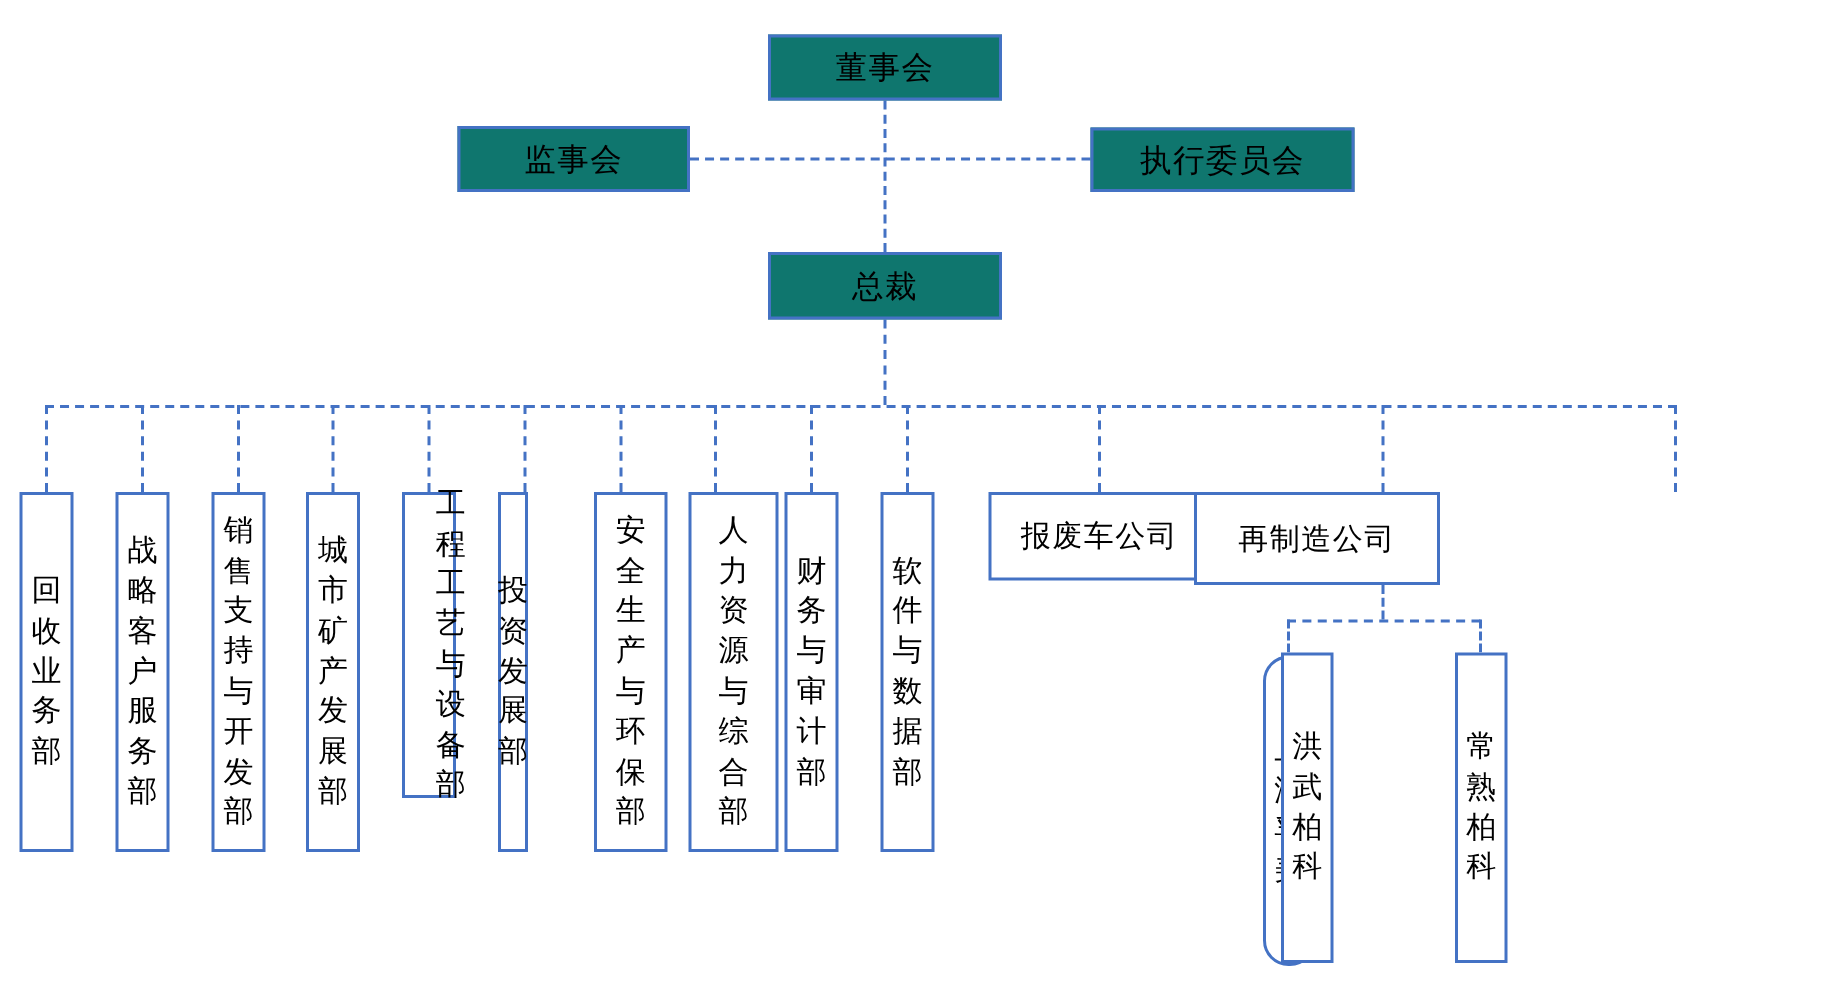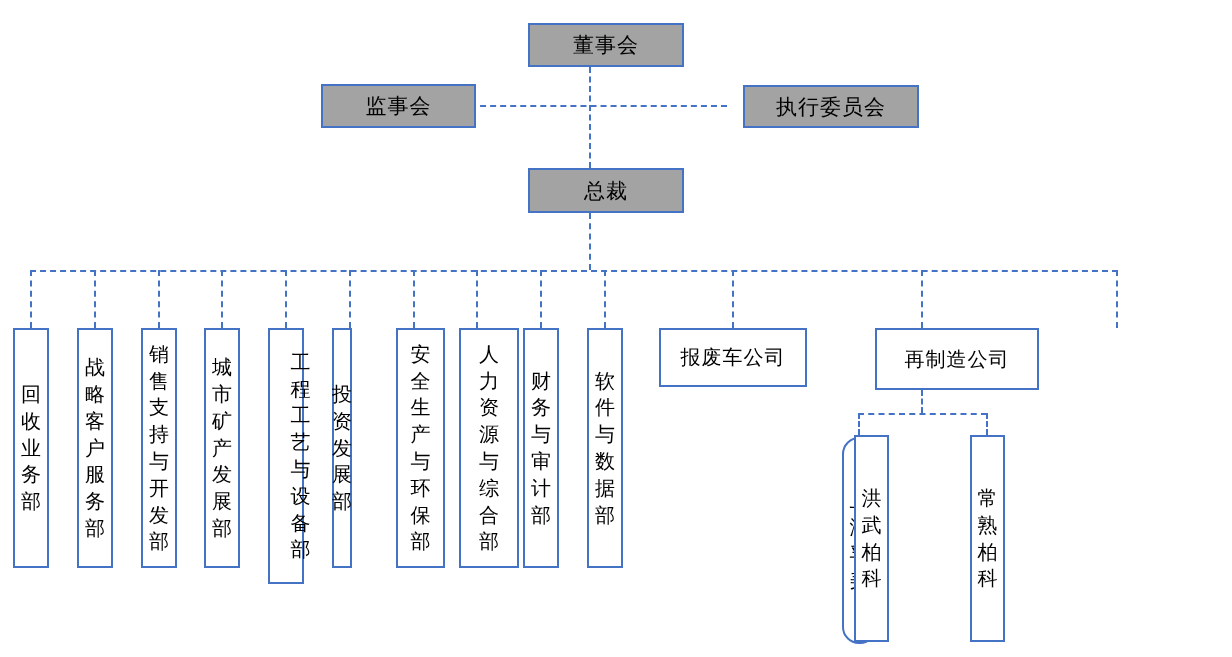--- a/index.html
+++ b/index.html
@@ -15,21 +15,21 @@
   .box {
     position: absolute;
     border: 2px solid #4472C4;
     background: #ffffff;
     display: flex;
     align-items: center;
     justify-content: center;
     color: #000000;
     text-align: center;
   }
-  .box.filled { background: #a3a3a3; margin-left: 16px; }
+  .box.filled { background: #0f766e; }
   .hdr { font-size: 21px; letter-spacing: 1px; }
   .sub { font-size: 20px; letter-spacing: 1px; }
   .wrap2 { font-size: 19px; line-height: 1.55; white-space: pre-line; letter-spacing: 0.5px; }
   .vbox {
     position: absolute;
     border: 2px solid #4472C4;
     background: #ffffff;
     display: flex;
     align-items: center;
     justify-content: center;
@@ -103,21 +103,21 @@
   </div>
   <div class="vbox" style="left:77px; top:328px; width:36px; height:240px;">
     <span class="vtext">战略客户服务部</span>
   </div>
   <div class="vbox" style="left:141px; top:328px; width:36px; height:240px;">
     <span class="vtext">销售支持与开发部</span>
   </div>
   <div class="vbox" style="left:204px; top:328px; width:36px; height:240px;">
     <span class="vtext">城市矿产发展部</span>
   </div>
-  <div class="vbox" style="left:268px; top:328px; width:36px; height:256px;padding-left:29px;">
+  <div class="vbox" style="left:268px; top:328px; width:36px; height:204px;padding-left:29px;">
     <span class="vtext">工程工艺与设备部</span>
   </div>
   <div class="vbox" style="left:332px; top:328px; width:20px; height:240px;">
     <span class="vtext">投资发展部</span>
   </div>
   <div class="vbox" style="left:396px; top:328px; width:49px; height:240px;">
     <span class="vtext">安全生产与环保部</span>
   </div>
   <div class="vbox" style="left:459px; top:328px; width:60px; height:240px;">
     <span class="vtext">人力资源与综合部</span>
@@ -125,21 +125,21 @@
   <div class="vbox" style="left:523px; top:328px; width:36px; height:240px;">
     <span class="vtext">财务与审计部</span>
   </div>
   <div class="vbox" style="left:587px; top:328px; width:36px; height:240px;">
     <span class="vtext">软件与数据部</span>
   </div>
 
   <div class="box sub" style="left:659px; top:328px; width:148px; height:59px;">
     <span>报废车公司</span>
   </div>
-  <div class="box sub" style="left:875px; top:328px; width:164px; height:62px;">
+  <div class="box sub" style="left:796px; top:328px; width:164px; height:62px;">
     <span>再制造公司</span>
   </div>
 
   <div class="vbox" style="left:842px; top:437px; width:35px; height:207px;border-radius:17px;">
     <span class="vtext">上海孚美</span>
   </div>
   <div class="vbox" style="left:854px; top:435px; width:35px; height:207px;">
     <span class="vtext">洪武柏科</span>
   </div>
   <div class="vbox" style="left:970px; top:435px; width:35px; height:207px;">

